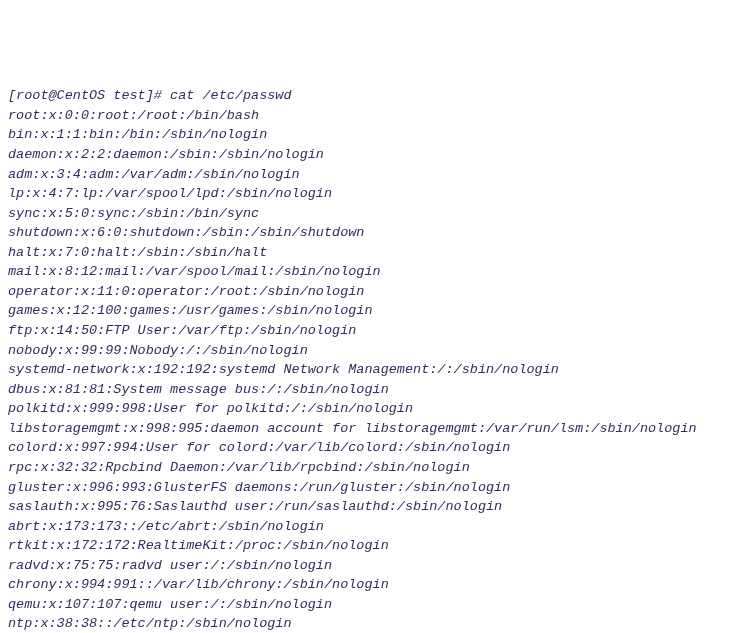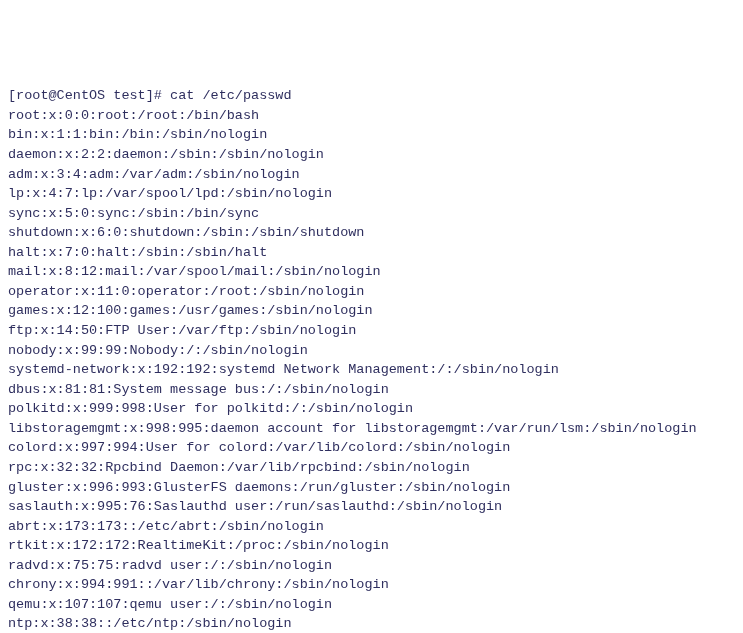--- a/index.html
+++ b/index.html
@@ -9,20 +9,21 @@
       font-family: "Consolas", "Courier New", monospace;
       font-size: 13.5px;
       line-height: 1.45;
       color: #2f2f5f;
       white-space: pre-wrap;
       word-break: break-all;
       overflow-x: hidden;
     }
     .line {
       display: block;
+      font-style: italic;
     }
   </style>
 </head>
 <body>
 
 
 
 <div id="terminal"><span class="line">[root@CentOS test]# cat /etc/passwd</span><span class="line">root:x:0:0:root:/root:/bin/bash</span><span class="line">bin:x:1:1:bin:/bin:/sbin/nologin</span><span class="line">daemon:x:2:2:daemon:/sbin:/sbin/nologin</span><span class="line">adm:x:3:4:adm:/var/adm:/sbin/nologin</span><span class="line">lp:x:4:7:lp:/var/spool/lpd:/sbin/nologin</span><span class="line">sync:x:5:0:sync:/sbin:/bin/sync</span><span class="line">shutdown:x:6:0:shutdown:/sbin:/sbin/shutdown</span><span class="line">halt:x:7:0:halt:/sbin:/sbin/halt</span><span class="line">mail:x:8:12:mail:/var/spool/mail:/sbin/nologin</span><span class="line">operator:x:11:0:operator:/root:/sbin/nologin</span><span class="line">games:x:12:100:games:/usr/games:/sbin/nologin</span><span class="line">ftp:x:14:50:FTP User:/var/ftp:/sbin/nologin</span><span class="line">nobody:x:99:99:Nobody:/:/sbin/nologin</span><span class="line">systemd-network:x:192:192:systemd Network Management:/:/sbin/nologin</span><span class="line">dbus:x:81:81:System message bus:/:/sbin/nologin</span><span class="line">polkitd:x:999:998:User for polkitd:/:/sbin/nologin</span><span class="line">libstoragemgmt:x:998:995:daemon account for libstoragemgmt:/var/run/lsm:/sbin/nologin</span><span class="line">colord:x:997:994:User for colord:/var/lib/colord:/sbin/nologin</span><span class="line">rpc:x:32:32:Rpcbind Daemon:/var/lib/rpcbind:/sbin/nologin</span><span class="line">gluster:x:996:993:GlusterFS daemons:/run/gluster:/sbin/nologin</span><span class="line">saslauth:x:995:76:Saslauthd user:/run/saslauthd:/sbin/nologin</span><span class="line">abrt:x:173:173::/etc/abrt:/sbin/nologin</span><span class="line">rtkit:x:172:172:RealtimeKit:/proc:/sbin/nologin</span><span class="line">radvd:x:75:75:radvd user:/:/sbin/nologin</span><span class="line">chrony:x:994:991::/var/lib/chrony:/sbin/nologin</span><span class="line">qemu:x:107:107:qemu user:/:/sbin/nologin</span><span class="line">ntp:x:38:38::/etc/ntp:/sbin/nologin</span></div>
 
 

